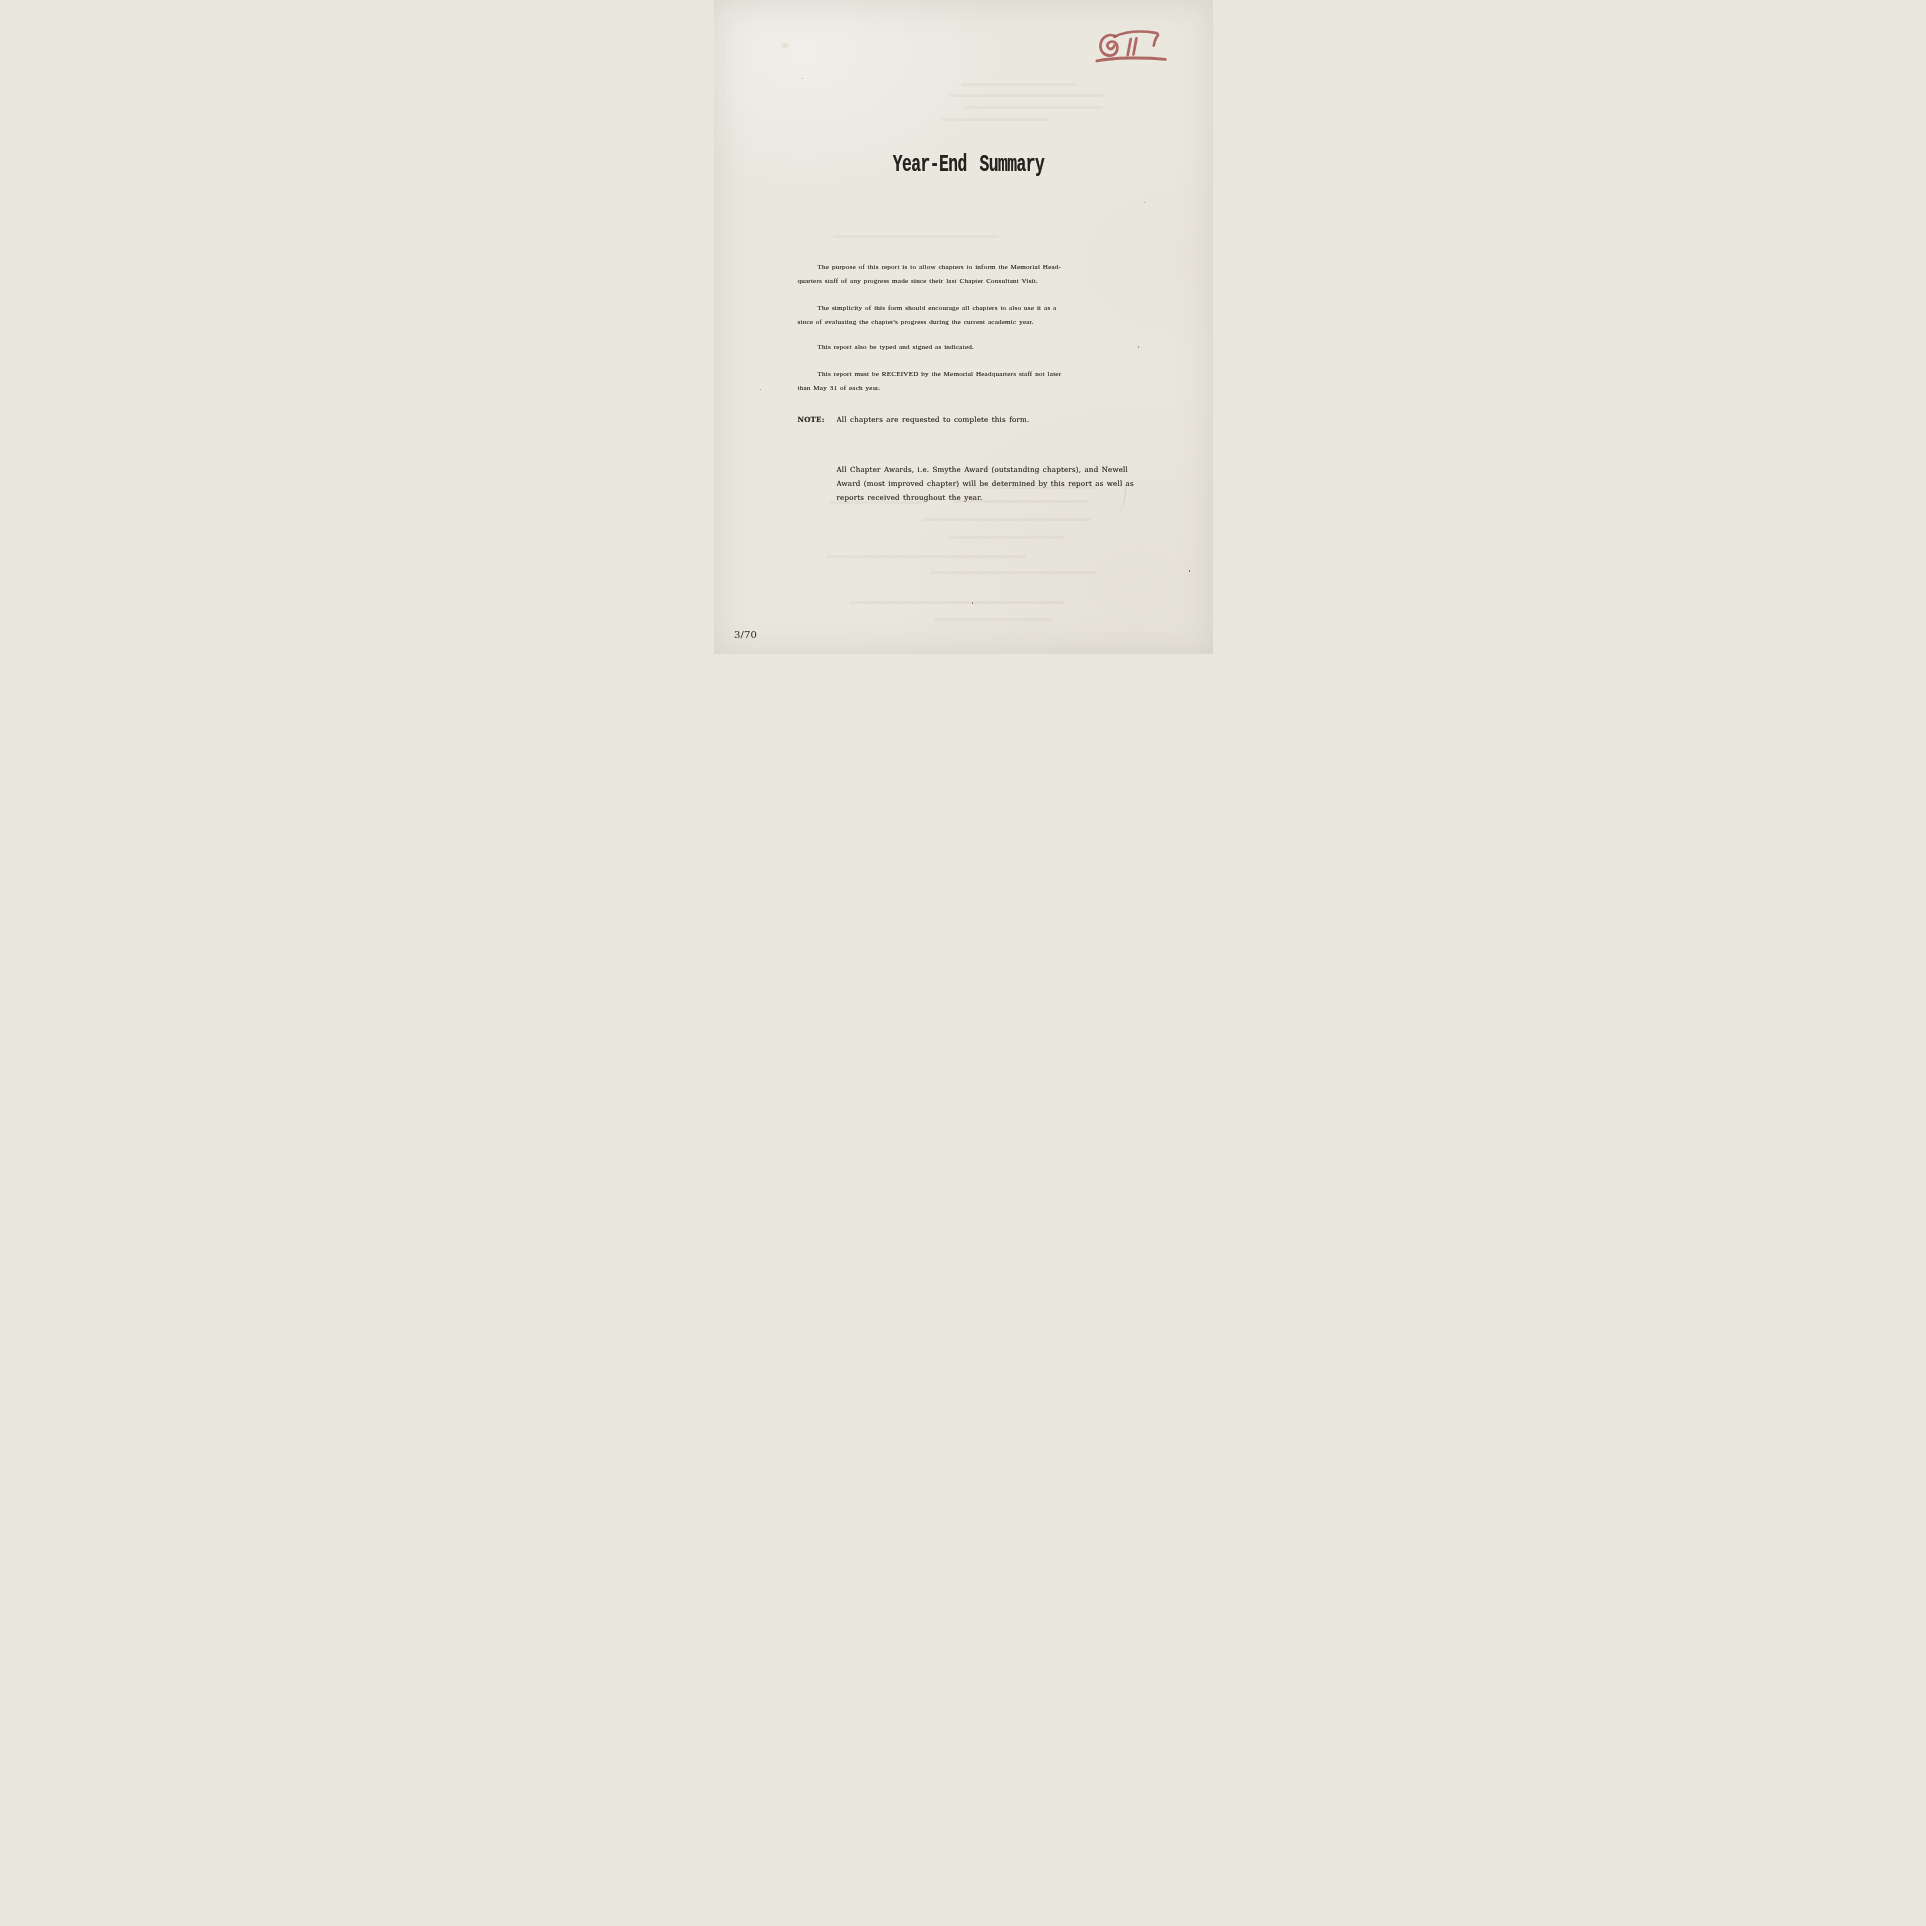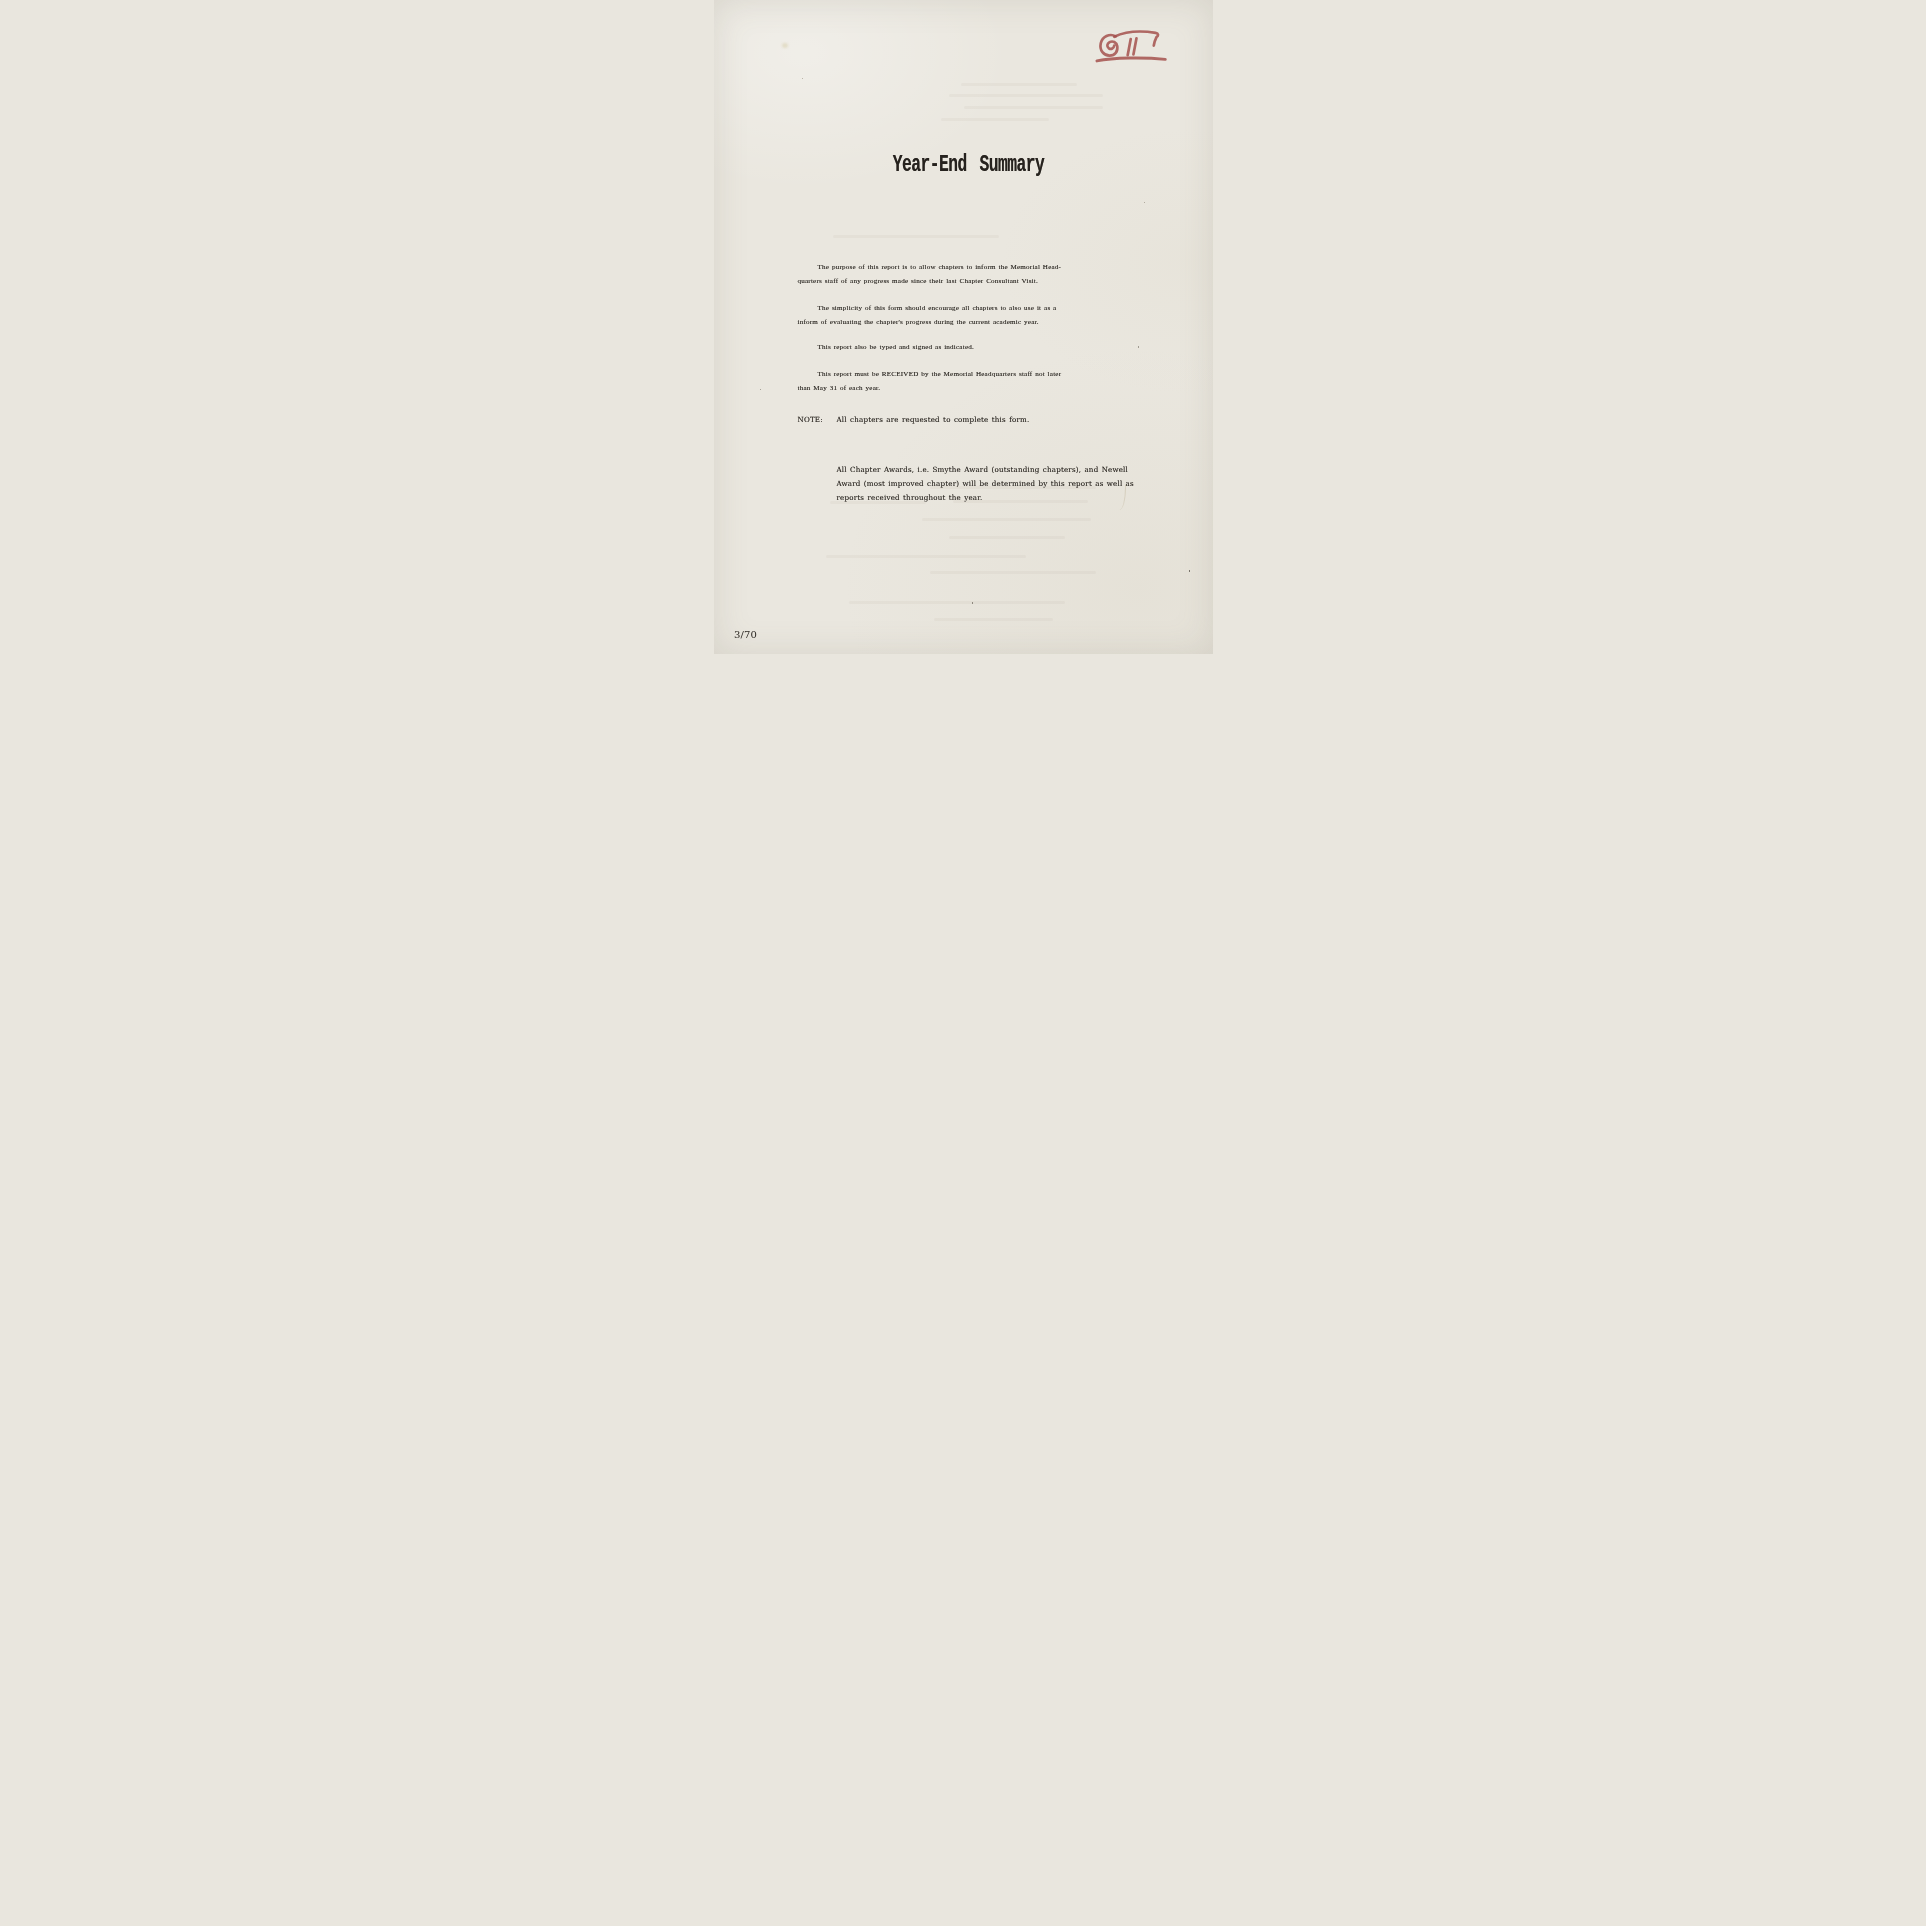--- a/index.html
+++ b/index.html
@@ -56,21 +56,21 @@
   .p2{top:294px;}
   .p3{top:333px;}
   .p4{top:360px;}
   .note{
     position:absolute;left:84px;top:413px;
     font-size:7.1px;line-height:14px;
     letter-spacing:0.2px;word-spacing:0.8px;
     white-space:nowrap;
     text-shadow:0 0 0.2px rgba(47,43,38,0.55);
   }
-  .note-label{position:absolute;left:0;top:0;}
+  .note-label{position:absolute;left:0;top:0;font-weight:bold;}
   .note-item{position:absolute;left:39px;white-space:nowrap;}
   .note-item .line{display:block;}
   .ni1{top:0;}
   .ni2{top:17.7px;margin-top:32px;}
   .footer-code{
     position:absolute;left:20.4px;top:629px;
     font-size:10px;letter-spacing:0.2px;
     color:#2b2722;
   }
   
@@ -142,21 +142,21 @@
     <span class="squeeze">Year-End Summary</span>
   </div>
 
   <p class="para p1">
     <span class="line indent">The purpose of this report is to allow chapters to inform the Memorial Head-</span>
     <span class="line">quarters staff of any progress made since their last Chapter Consultant Visit.</span>
   </p>
 
   <p class="para p2">
     <span class="line indent">The simplicity of this form should encourage all chapters to also use it as a</span>
-    <span class="line">inform of evaluating the chapter's progress during the current academic year.</span>
+    <span class="line">since of evaluating the chapter's progress during the current academic year.</span>
   </p>
 
   <p class="para p3">
     <span class="line indent">This report also be typed and signed as indicated.</span>
   </p>
 
   <p class="para p4">
     <span class="line indent">This report must be RECEIVED by the Memorial Headquarters staff not later</span>
     <span class="line">than May 31 of each year.</span>
   </p>

